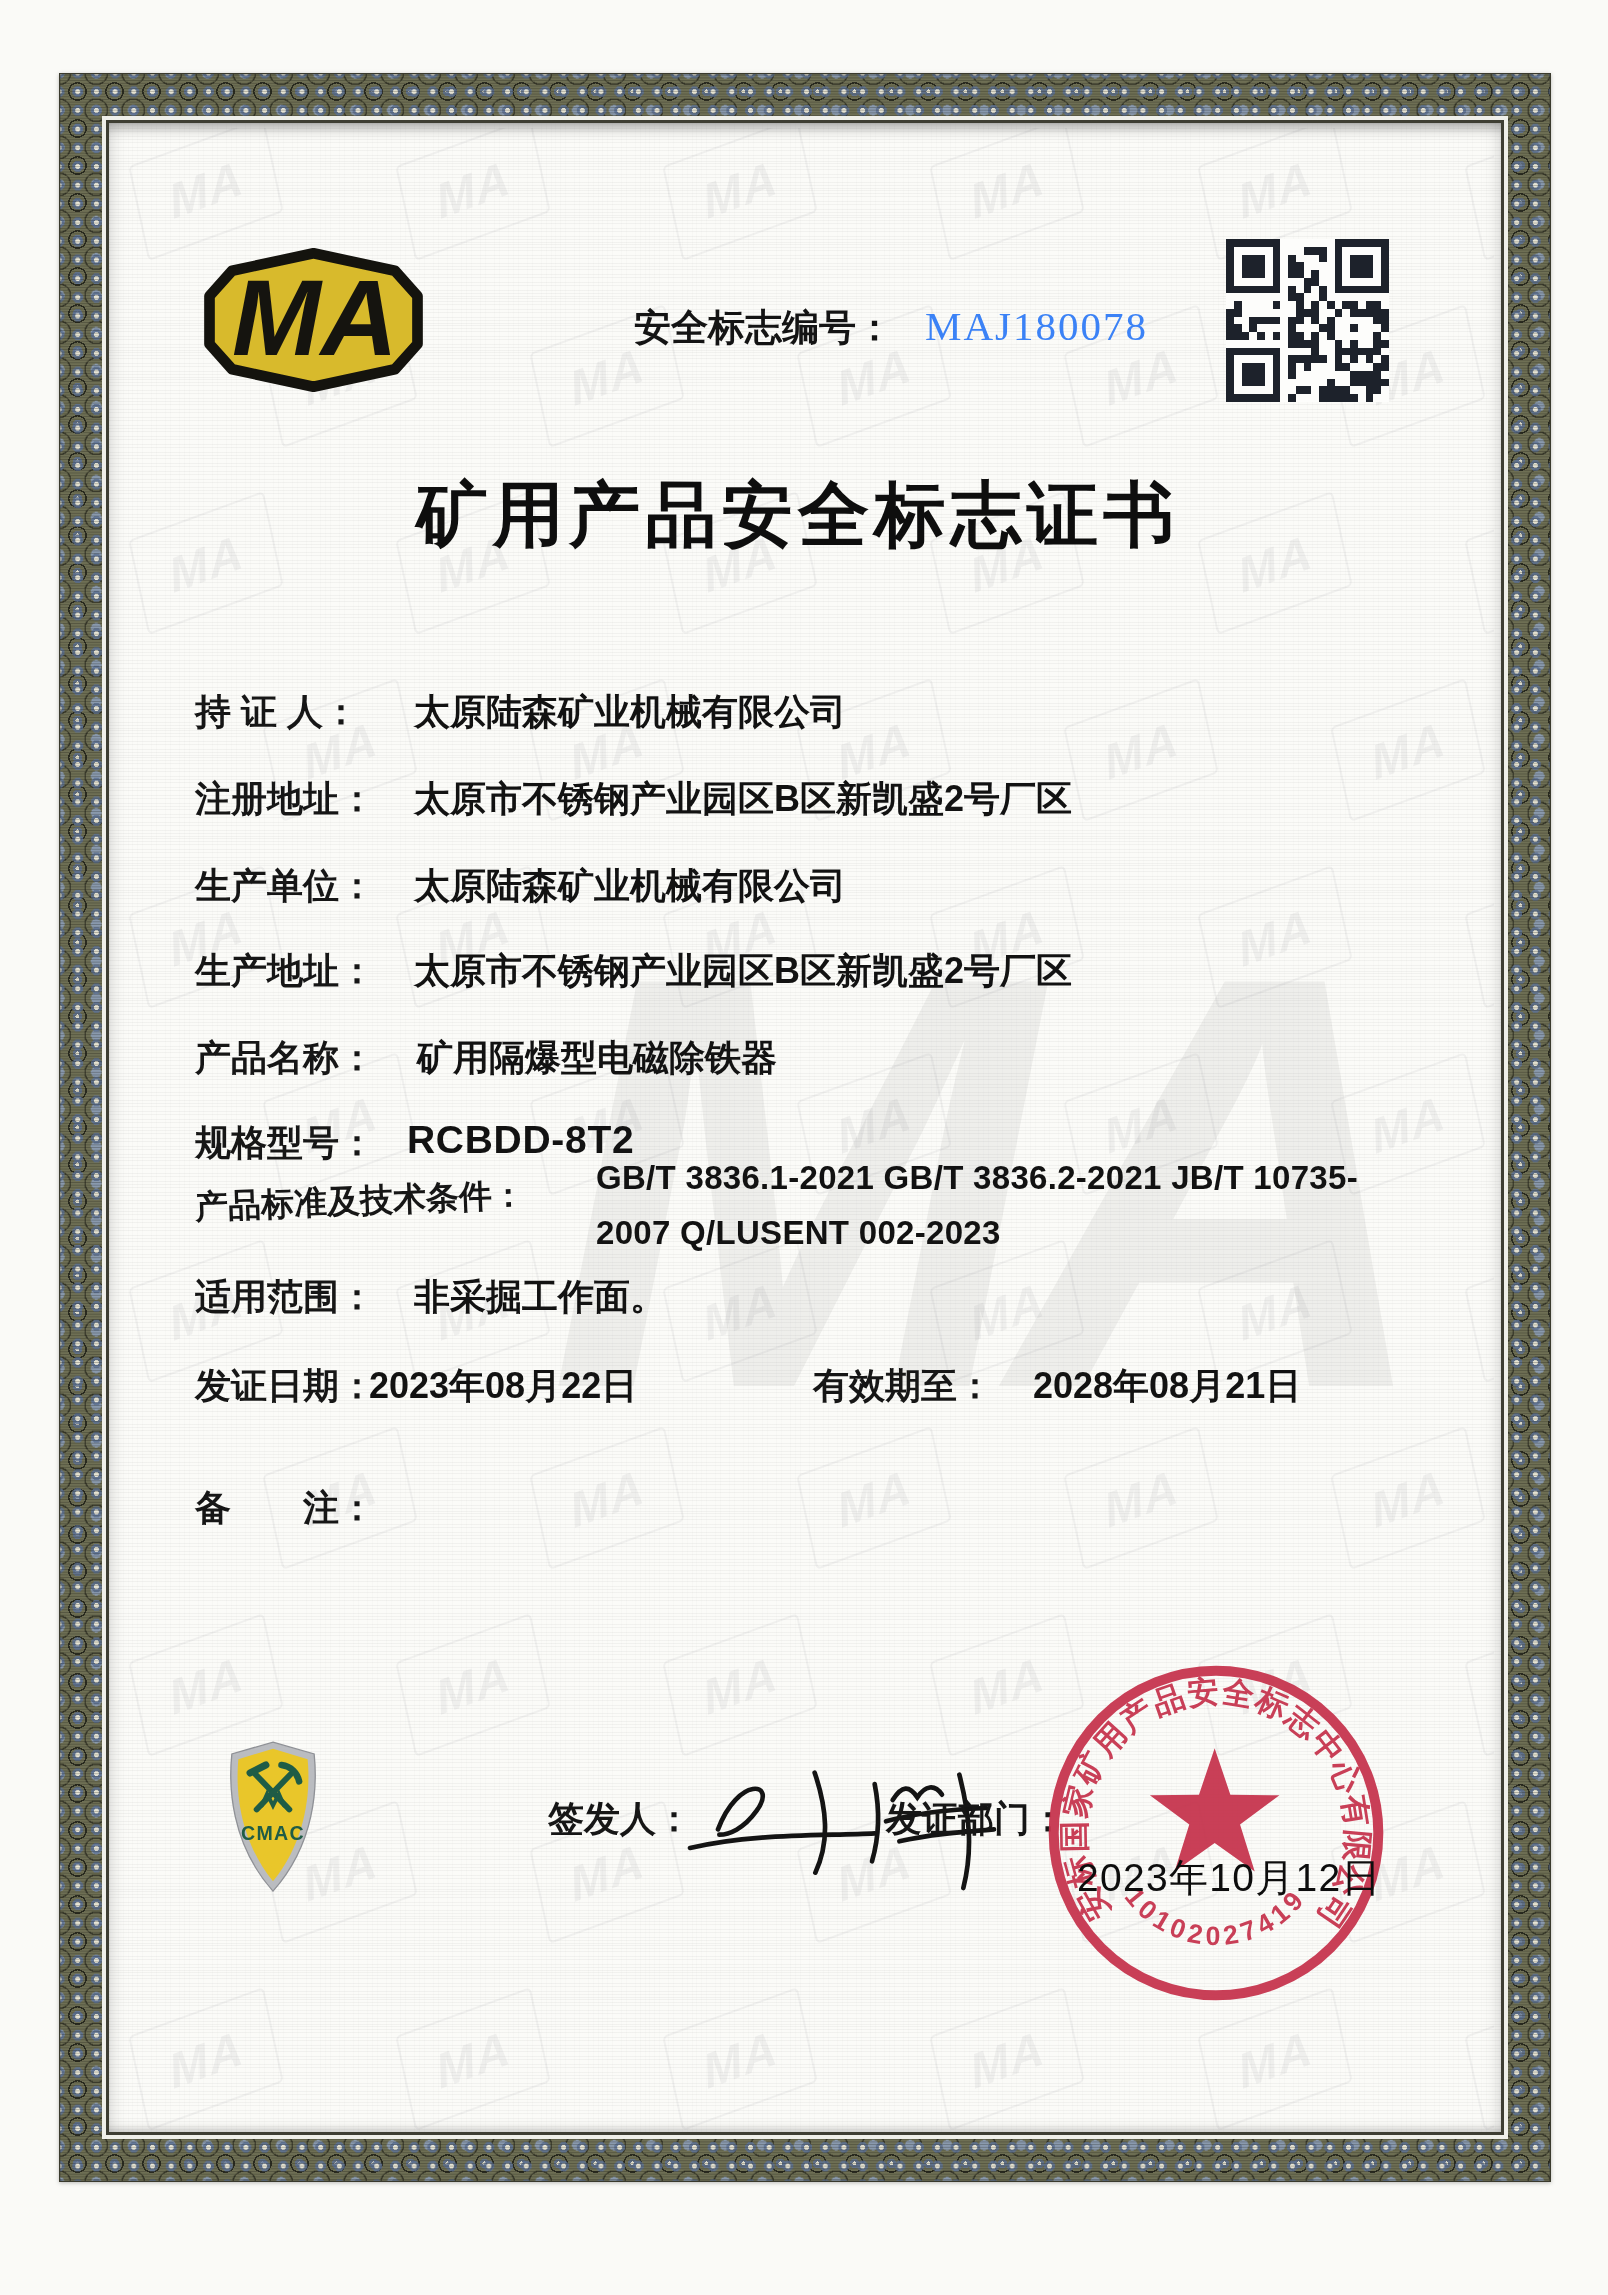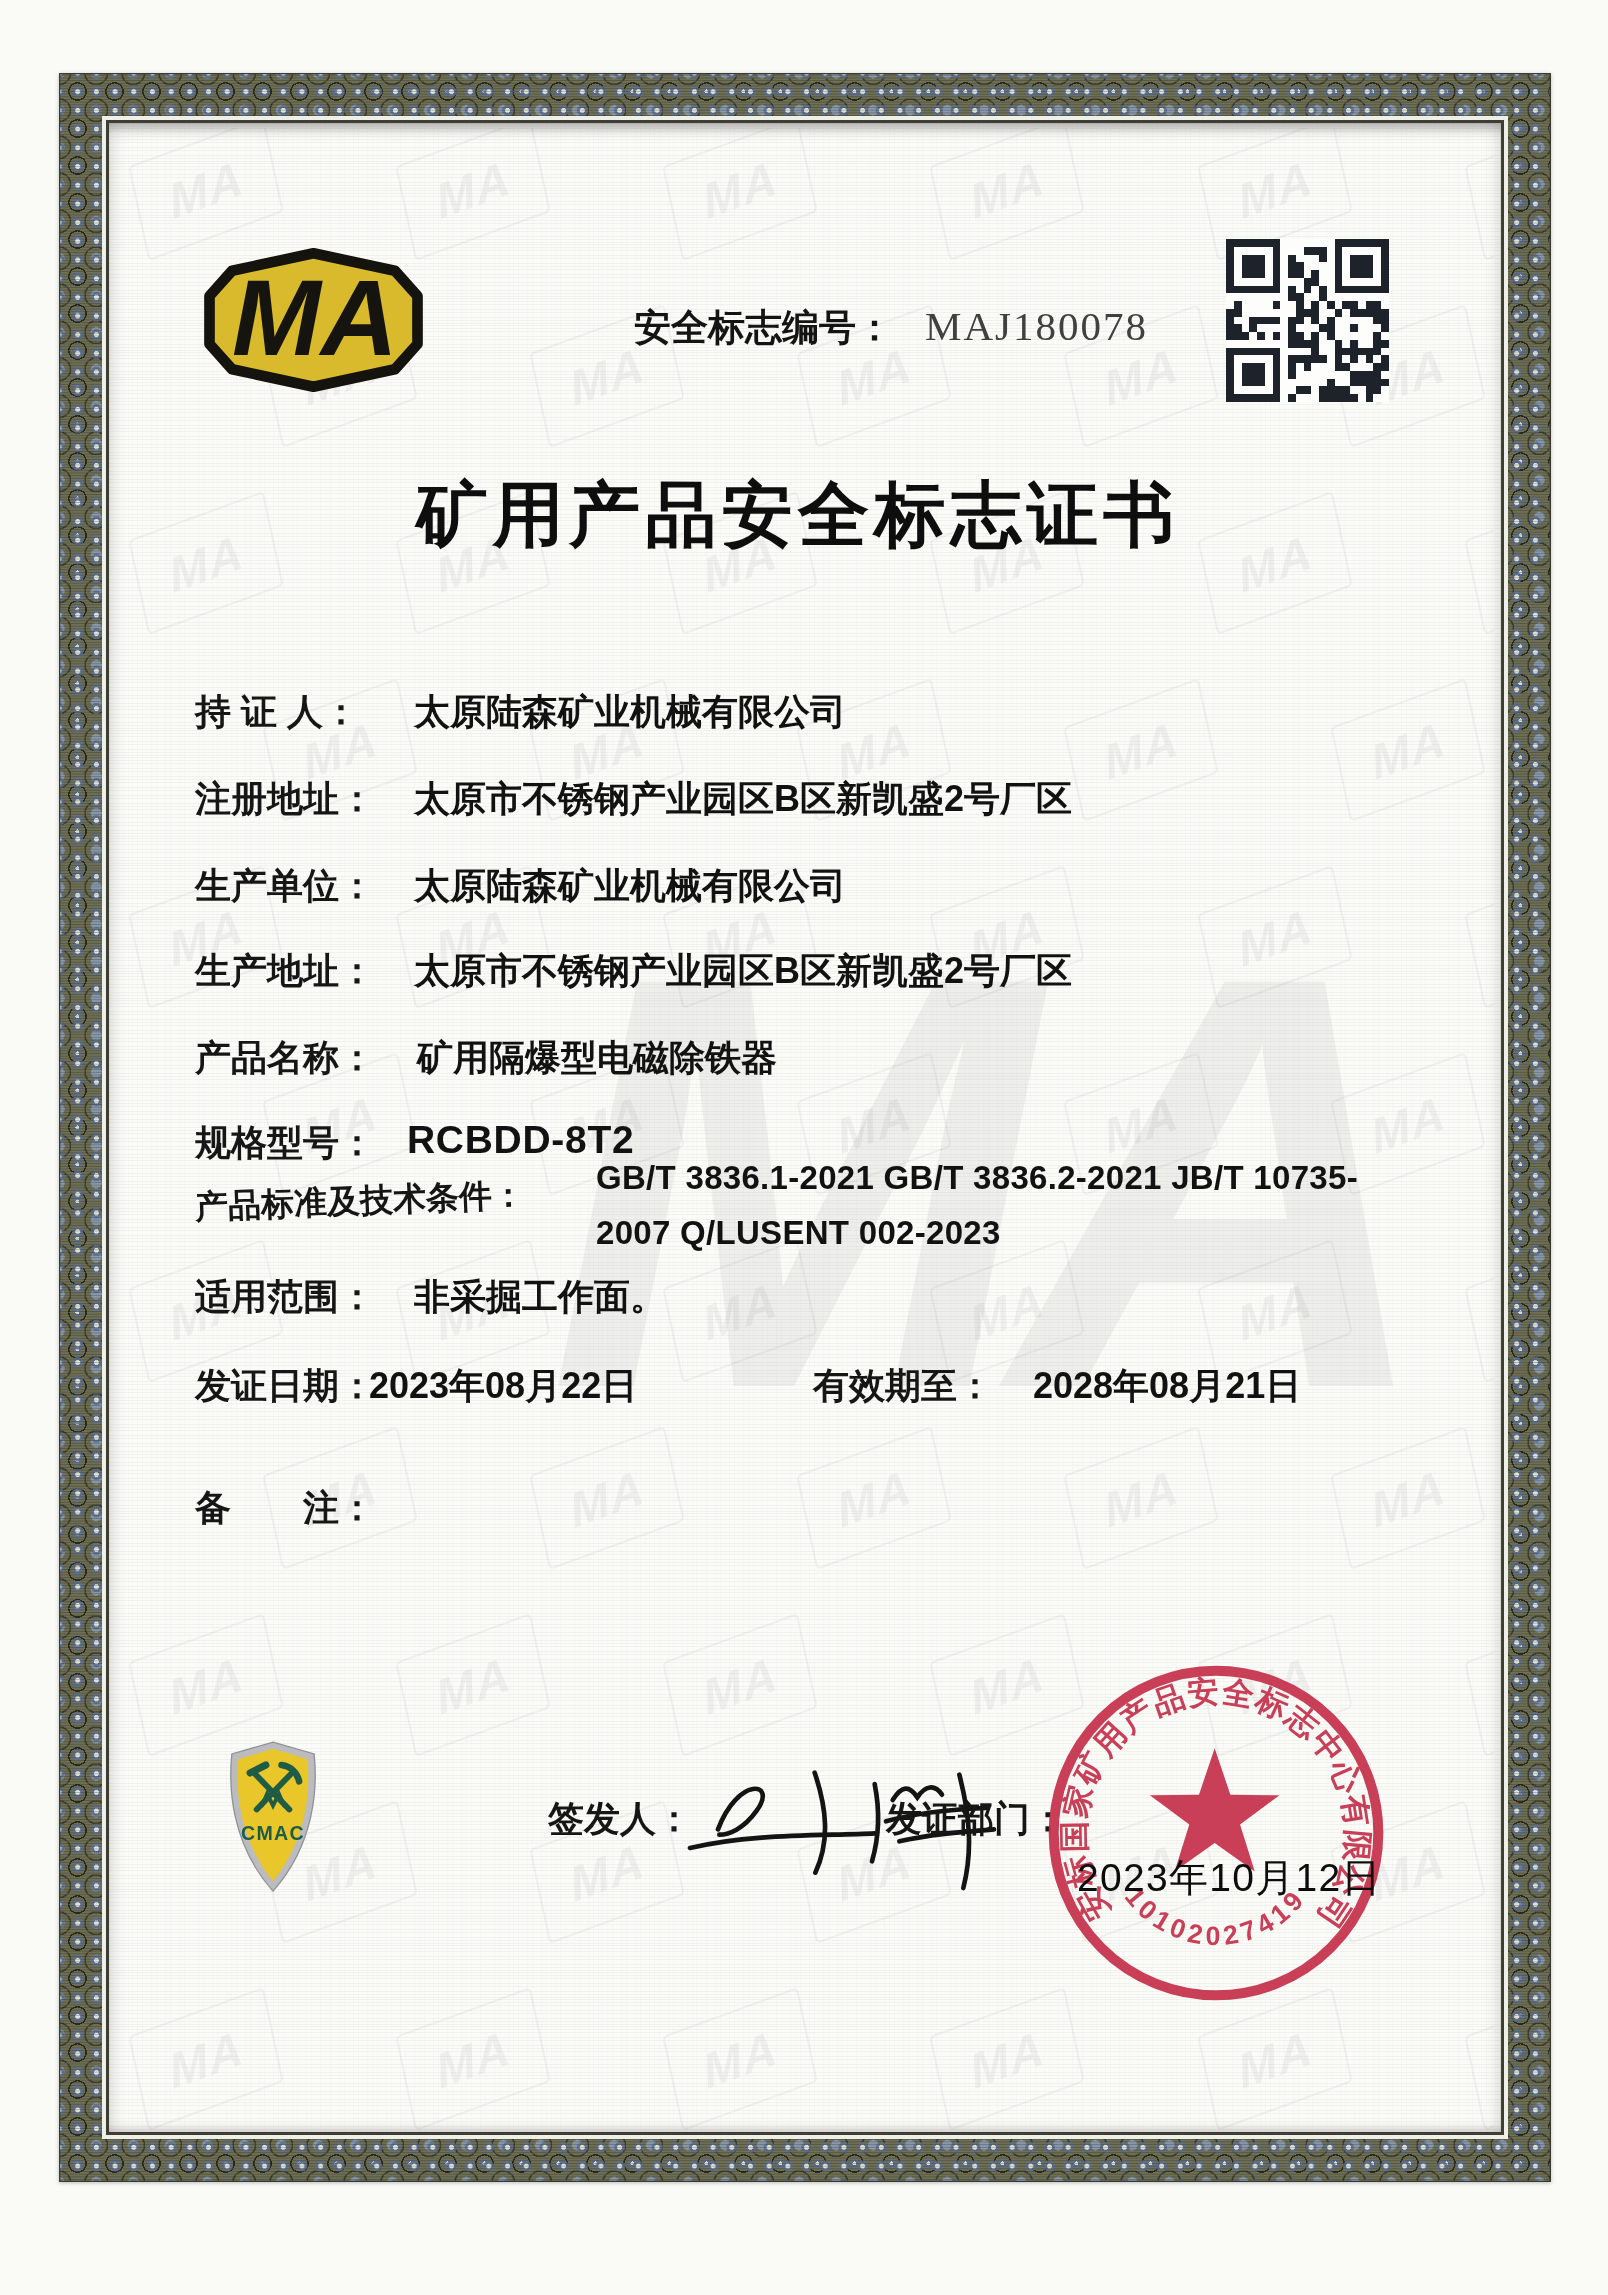--- a/index.html
+++ b/index.html
@@ -36,21 +36,21 @@
 
   
   .abs{position:absolute;white-space:nowrap;}
   .lbl{font-size:36px;font-weight:700;color:#161616;}
   .val{font-size:36px;font-weight:700;color:#121212;}
 
   
   .ma-logo{left:200px;top:248px;width:227px;height:144px;}
   .certno{left:634px;top:302px;display:flex;align-items:baseline;gap:32px;}
   .certno .lab{font-size:37px;font-weight:600;color:#141414;}
-  .certno .num{font-family:"Liberation Serif",serif;font-size:41px;font-weight:500;letter-spacing:2px;color:#404040;}
+  .certno .num{font-family:"Liberation Serif",serif;font-size:41px;font-weight:500;letter-spacing:2px;color:#3b82f6;}
   .qr{left:1226px;top:239px;width:163px;height:163px;display:grid;
     grid-template-columns:repeat(21,1fr);grid-template-rows:repeat(21,1fr);background:#fdfdfb;}
   .qr .qd{background:#1d222b;}
   .title{left:0;top:468px;width:1596px;text-align:center;font-size:71px;font-weight:900;
     letter-spacing:5.3px;color:#0e0e0e;}
 
   
   .flabel{left:195px;}
   .std-label{transform:rotate(-2.2deg);font-size:33px;}
   .std-value{left:596px;top:1150px;width:775px;white-space:normal;font-size:33px;line-height:55px;letter-spacing:0.3px;}

